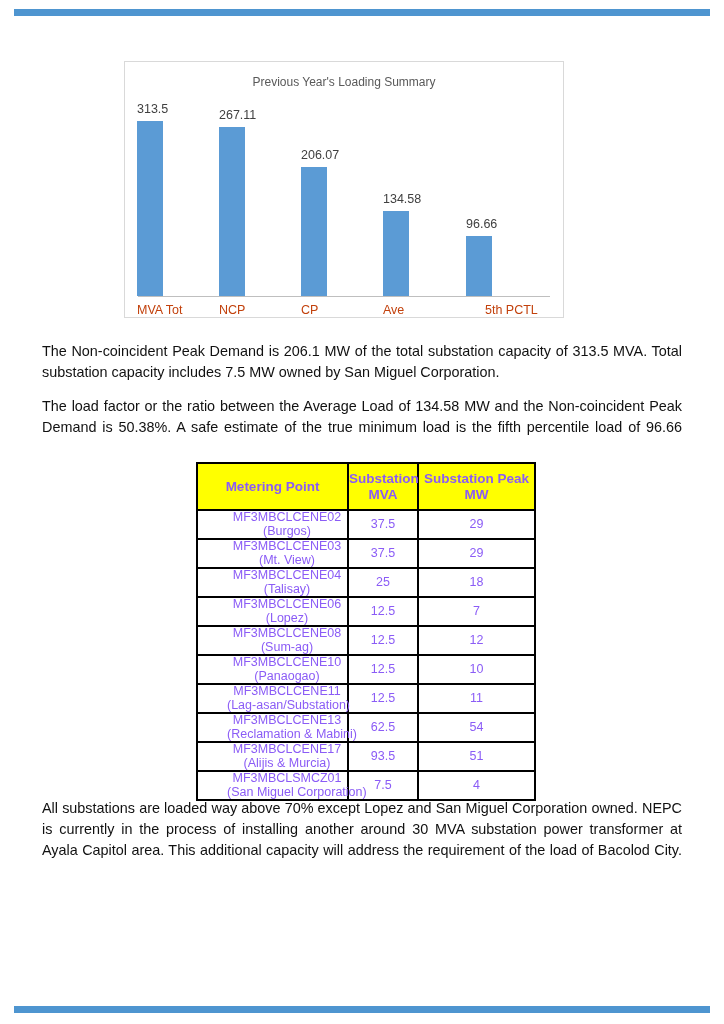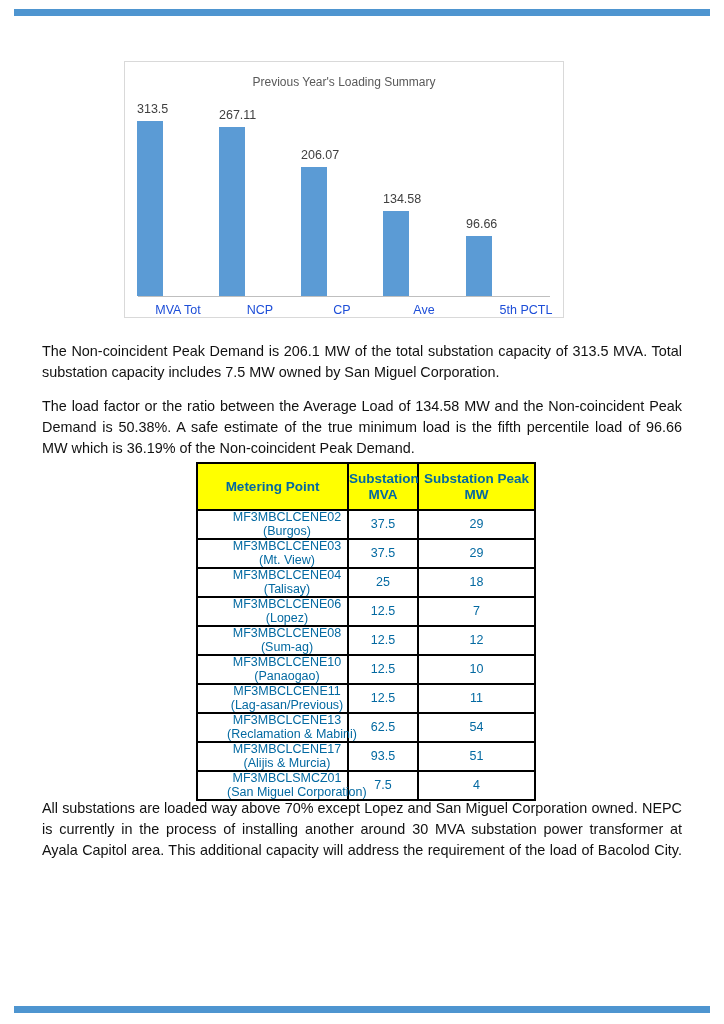--- a/index.html
+++ b/index.html
@@ -29,35 +29,35 @@
   .axis-line { position: absolute; left: 13px; bottom: 20px; width: 412px; height: 1px; background: #bfbfbf; }
   .bar-group {
     position: absolute; bottom: 21px; width: 82px;
     display: flex; flex-direction: column; align-items: flex-start; justify-content: flex-end;
   }
   .bar-value { font-size: 12.5px; color: #404040; margin-bottom: 5px; white-space: nowrap; }
   .bar { width: 26px; }
   .g1 { left: 12px; } .g2 { left: 94px; } .g3 { left: 176px; } .g4 { left: 258px; } .g5 { left: 341px; }
   .cat-label {
     position: absolute; top: 241px; width: 82px;
-    text-align: center; font-size: 12.5px; color: #1d4ed8; white-space: nowrap;
+    font-size: 12.5px; color: #c2410c; white-space: nowrap;
   }
   .c1 { left: 12px; } .c2 { left: 94px; } .c3 { left: 176px; } .c4 { left: 258px; } .c5 { left: 360px; }
 
   
   .para { position: absolute; left: 42px; width: 640px; font-size: 14.4px; line-height: 21px; color: #111; }
   .p1 { top: 341px; } .p2 { top: 396px; } .p3 { top: 798px; }
   .line { text-align: justify; text-align-last: justify; white-space: nowrap; }
   .line-last { text-align: left; text-align-last: left; }
 
   
   .mtable {
     position: absolute; left: 196px; top: 462px;
     border-collapse: collapse; table-layout: fixed; width: 338px;
-    font-size: 12.5px; color: #0369a1;
+    font-size: 12.5px; color: #8b5cf6;
   }
   .mtable th, .mtable td { border: 2px solid #000; text-align: center; vertical-align: middle; padding: 0; }
   .mtable th { height: 45px; font-size: 13.5px; font-weight: bold; white-space: pre-line; line-height: 16px; }
   .mtable td { height: 26px; line-height: 13.5px; }
   .cell-2line div { white-space: nowrap; margin-left: 29px; }
 </style>
 </head>
 <body>
 
 <div class="edge-bar top" style="background: rgb(78, 149, 208);"></div>
@@ -95,21 +95,20 @@
 </div>
 
 <div class="para p1">
   <div class="line">The Non-coincident Peak Demand is 206.1 MW of the total substation capacity of 313.5 MVA. Total</div>
   <div class="line line-last">substation capacity includes 7.5 MW owned by San Miguel Corporation.</div>
 </div>
 
 <div class="para p2">
   <div class="line">The load factor or the ratio between the Average Load of 134.58 MW and the Non-coincident Peak</div>
   <div class="line">Demand is 50.38%. A safe estimate of the true minimum load is the fifth percentile load of 96.66</div>
-  <div class="line line-last">MW which is 36.19% of the Non-coincident Peak Demand.</div>
 </div>
 
 <table class="mtable">
   <colgroup>
       <col style="width:151px">
       <col style="width:70px">
       <col style="width:117px">
     </colgroup>
   <tbody>
       <tr>
@@ -163,21 +162,21 @@
     <td class="cell-2line">
           <div>MF3MBCLCENE10</div>
           <div>(Panaogao)</div>
         </td>
     <td>12.5</td>
     <td>10</td>
   </tr>
   <tr>
     <td class="cell-2line">
           <div>MF3MBCLCENE11</div>
-          <div>(Lag-asan/Previous)</div>
+          <div>(Lag-asan/Substation)</div>
         </td>
     <td>12.5</td>
     <td>11</td>
   </tr>
   <tr>
     <td class="cell-2line">
           <div>MF3MBCLCENE13</div>
           <div>(Reclamation &amp; Mabini)</div>
         </td>
     <td>62.5</td>

